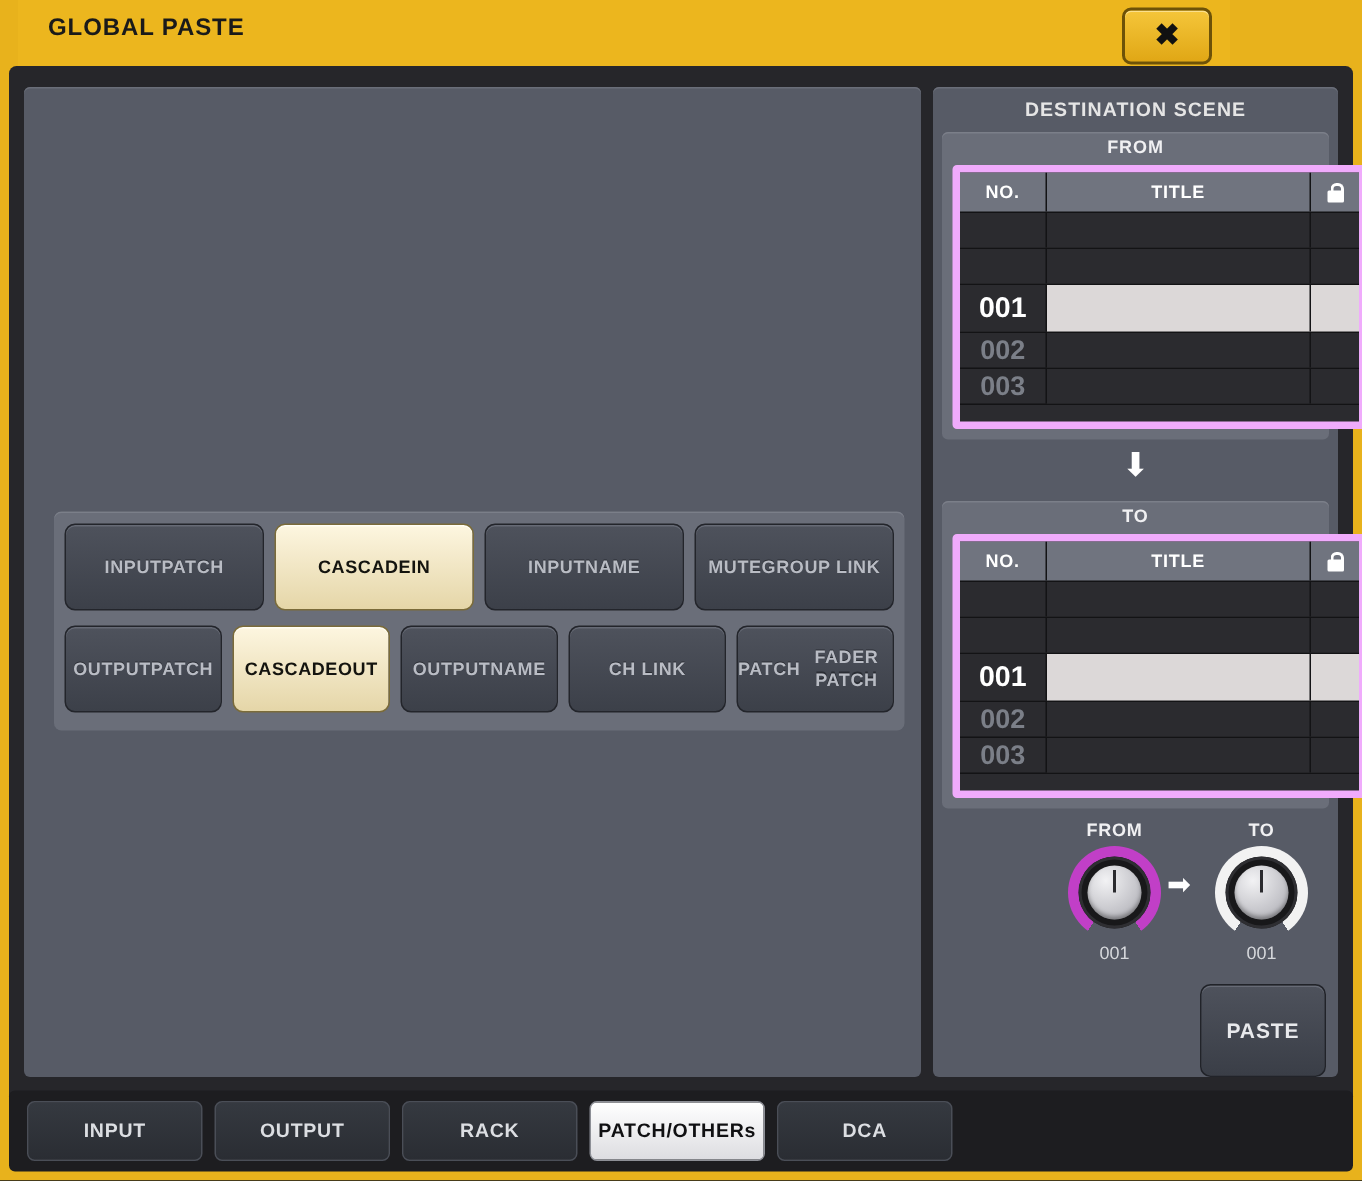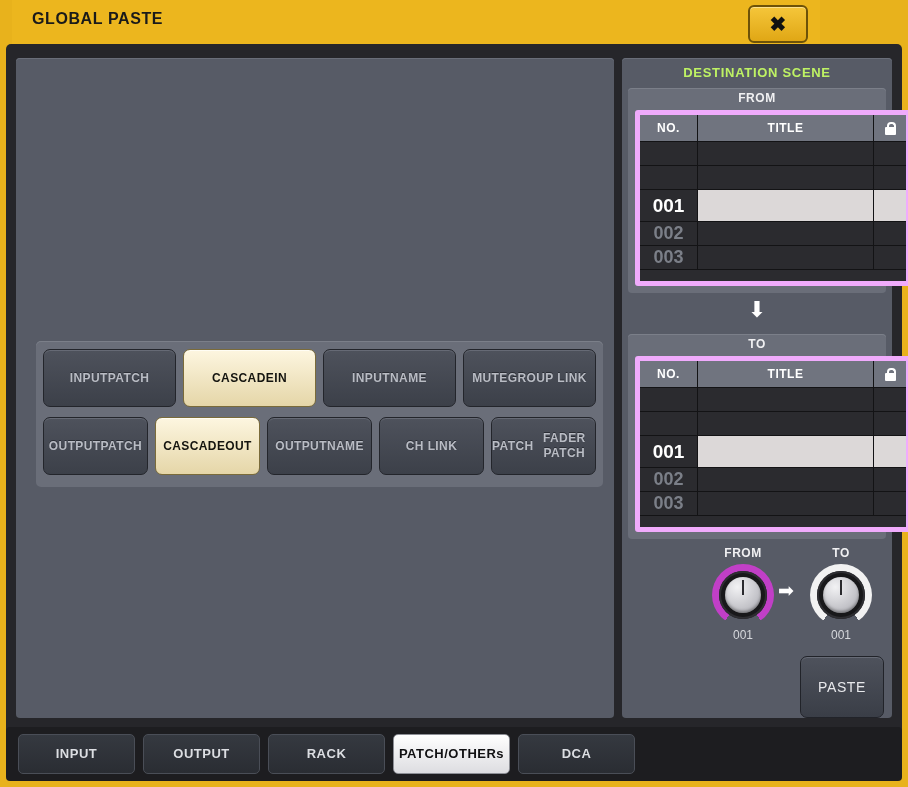--- a/index.html
+++ b/index.html
@@ -136,21 +136,21 @@
     border-radius: 4px;
     box-shadow: inset 0 1px 0 #6a6e79;
   }
   .dest-header {
     position: absolute;
     left: 0; top: 7px;
     width: 100%;
     text-align: center;
     font-size: 13px;
     font-weight: bold;
-    color: #bef264;
+    color: #e5e5e5;
     letter-spacing: 0.7px;
   }
 
   
   .scene-block {
     position: absolute;
     left: 6px;
     width: 258px;
     background: #6a6e79;
     border-radius: 4px;
@@ -343,21 +343,21 @@
     left: 178px; top: 598px;
     width: 84px; height: 62px;
     background: linear-gradient(#4e525c, #3a3e47);
     border: 1px solid #212329;
     border-radius: 7px;
     box-shadow: inset 0 1px 0 #676b76;
     display: flex;
     align-items: center;
     justify-content: center;
     font-size: 14px;
-    font-weight: normal;
+    font-weight: bold;
     color: #e8e9ec;
     letter-spacing: 0.6px;
     cursor: pointer;
     box-sizing: border-box;
   }
 
   
   .tabbar {
     position: absolute;
     left: 6px; top: 727px;

